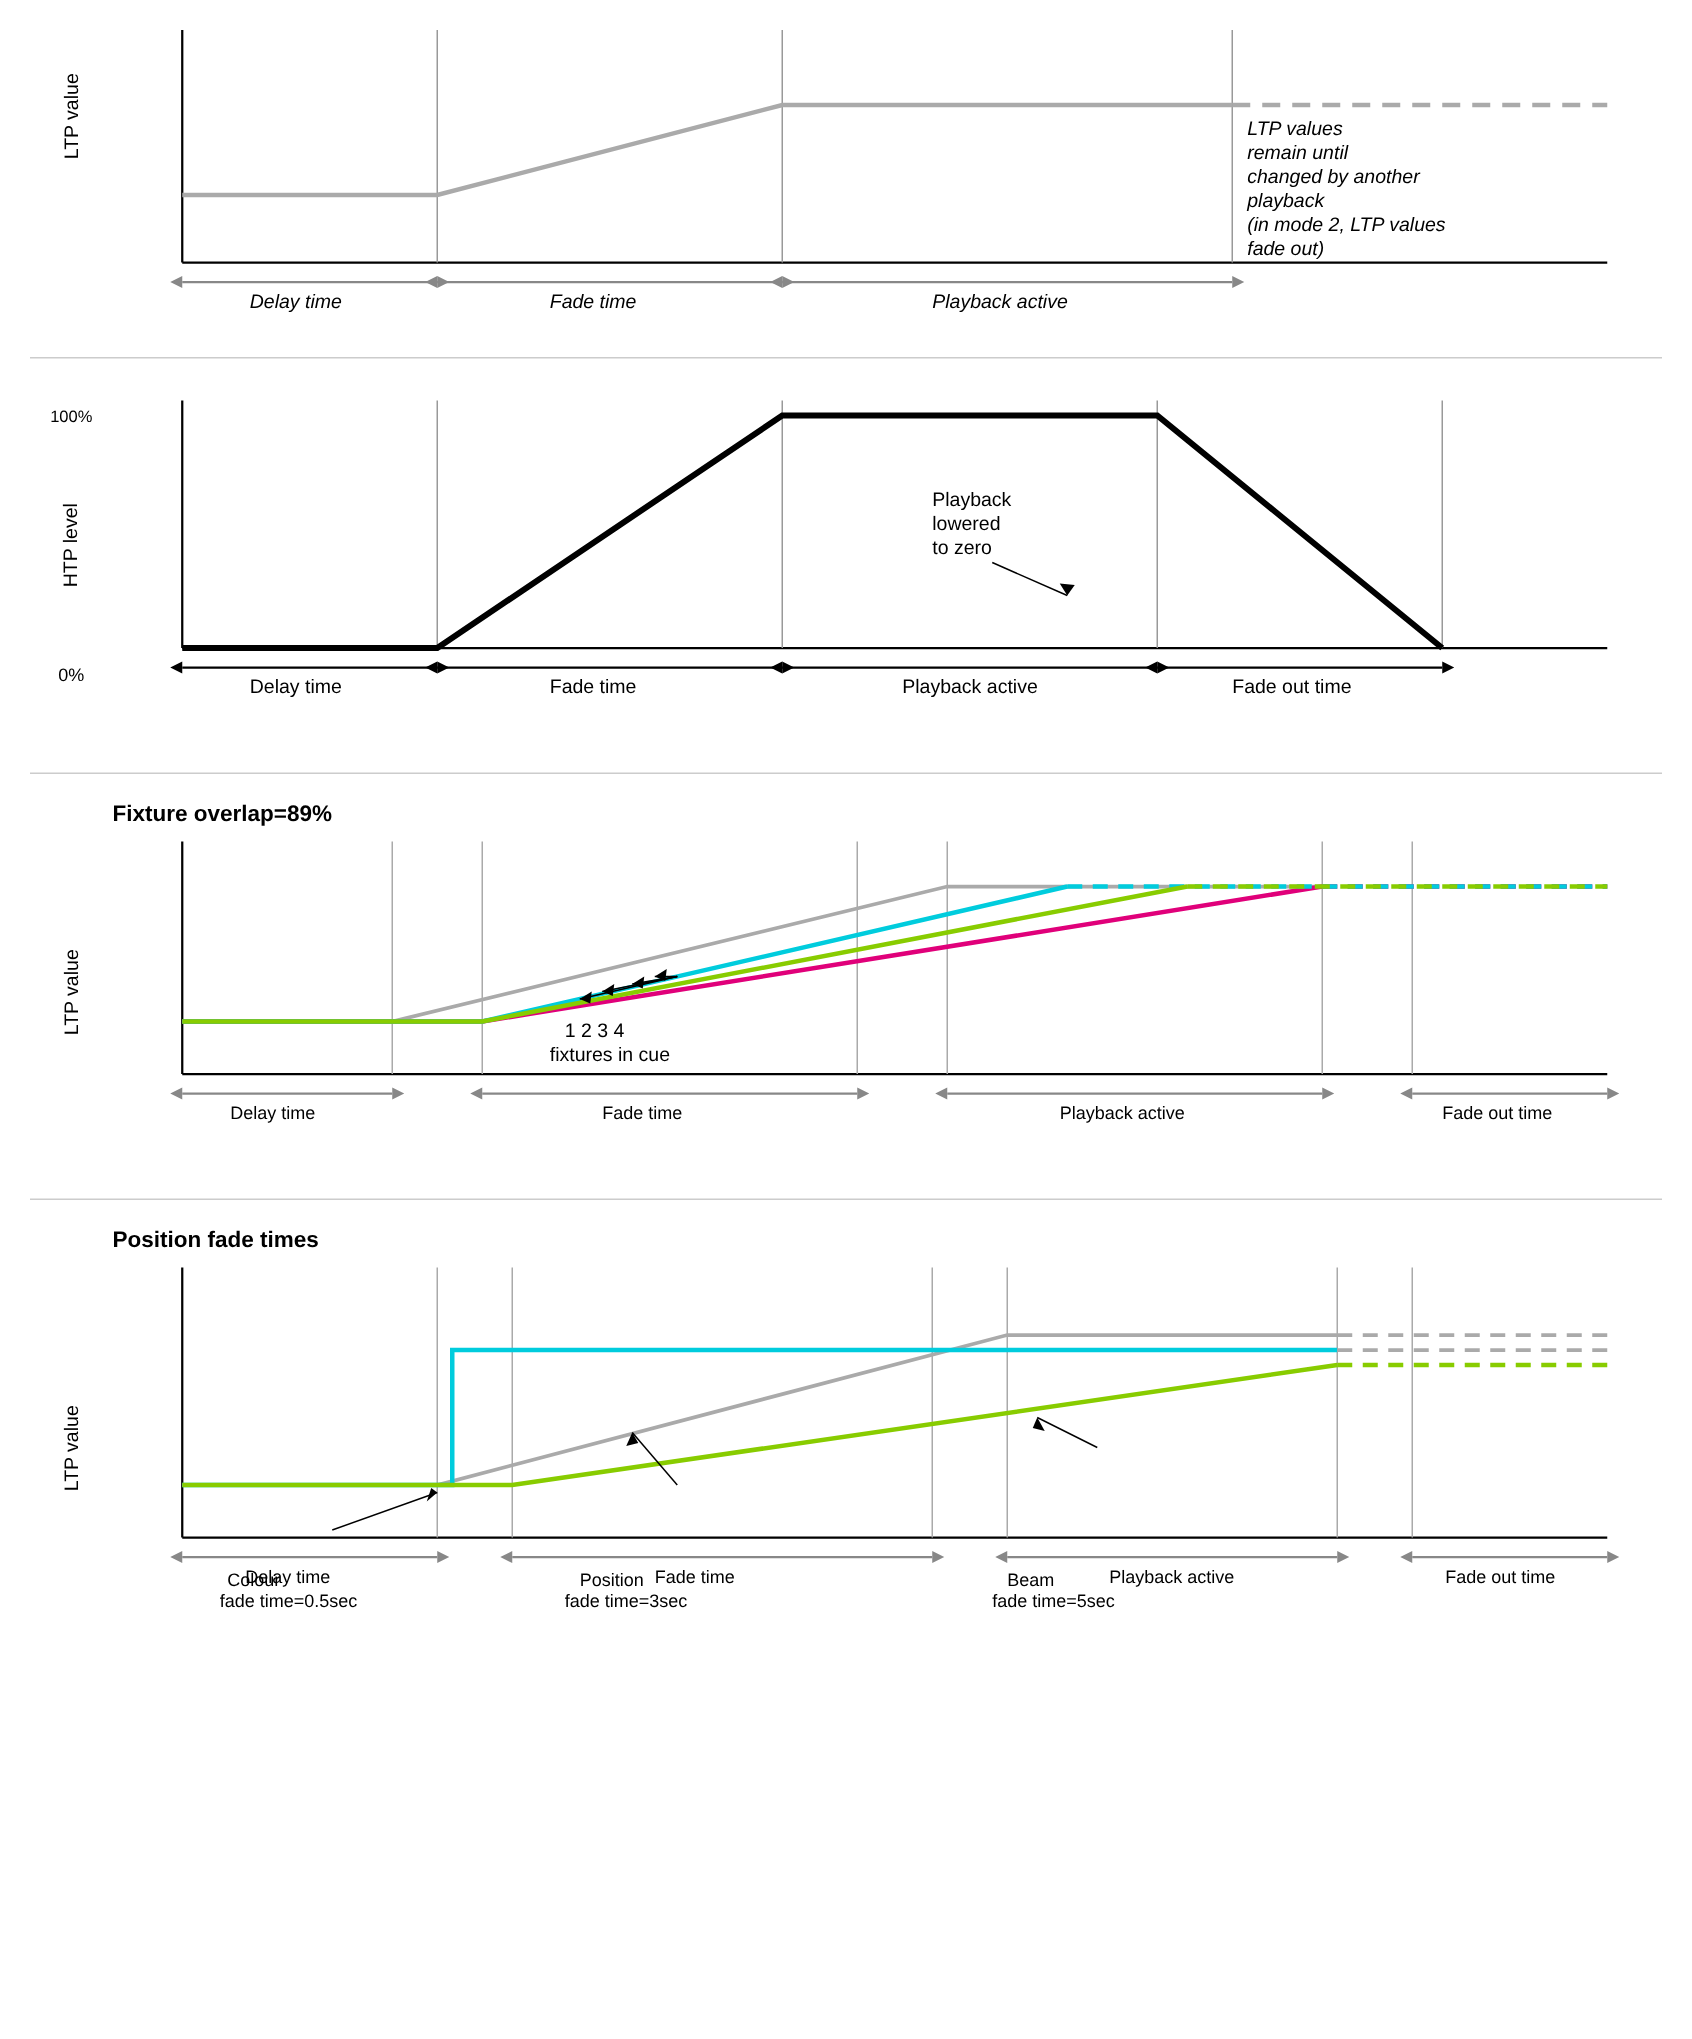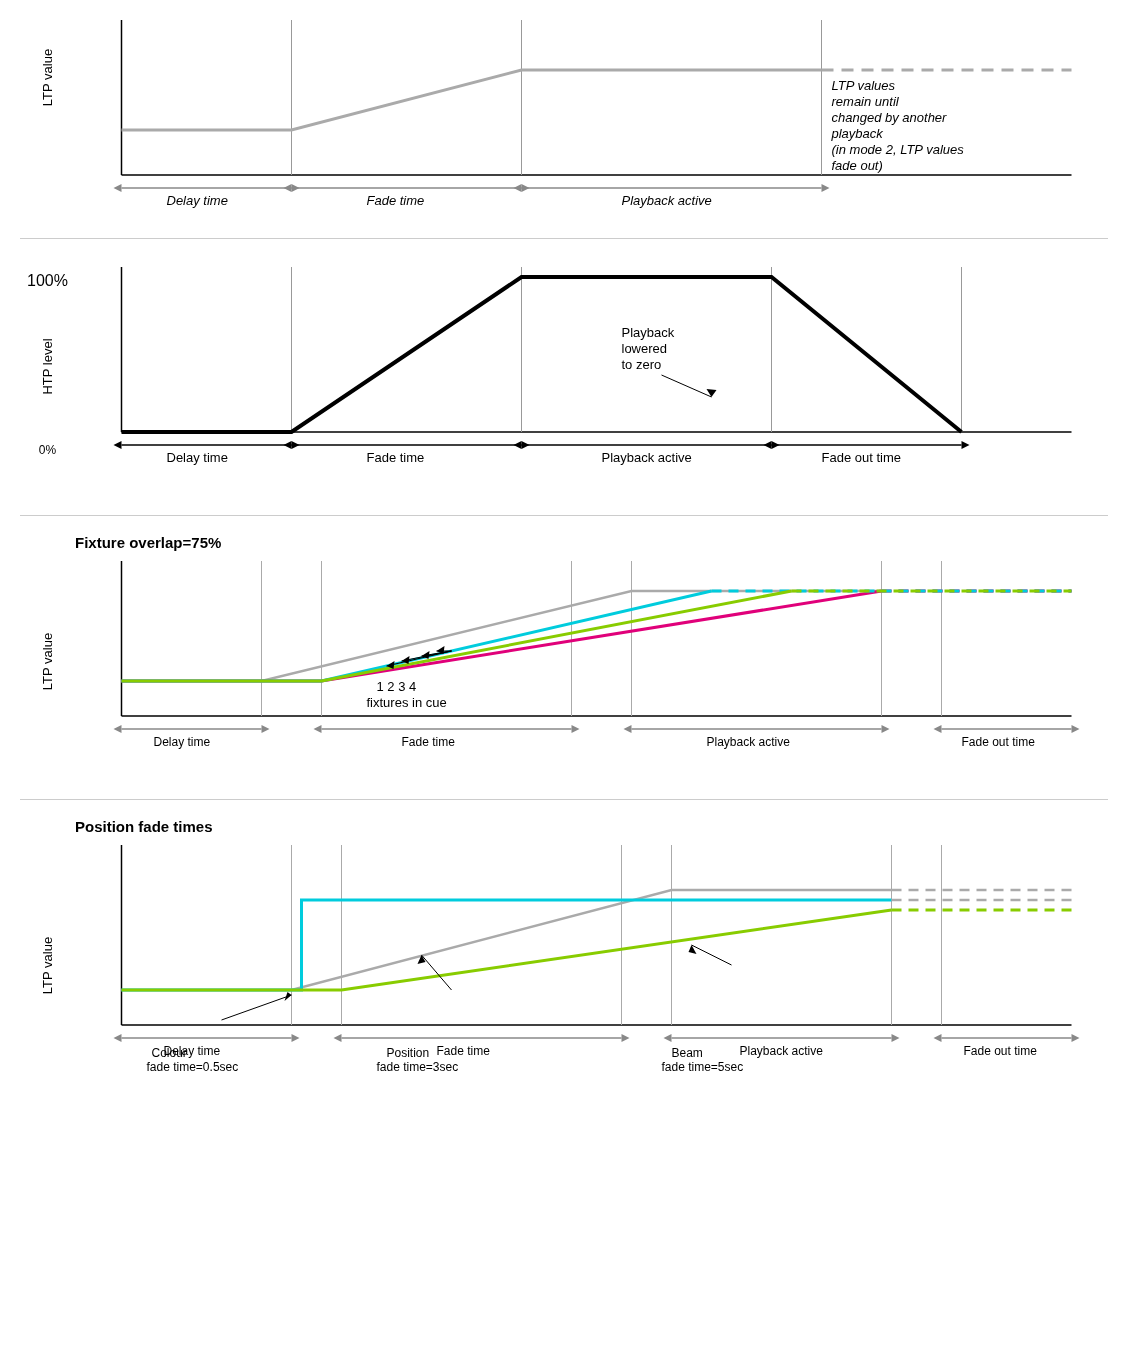--- a/index.html
+++ b/index.html
@@ -86,21 +86,21 @@
         </svg>
       </div>
     </div>
   </div>
 
   <hr class="divider">
 
   <div class="chart-section">
     <div style="display:flex; align-items:flex-start;">
       <div style="width:55px; display:flex; flex-direction:column; align-items:center; justify-content:center; height:230px;">
-        <span style="font-size:16px; margin-bottom:auto; margin-top:15px;">100%</span>
+        <span style="font-size:11px; margin-bottom:auto; margin-top:15px;">100%</span>
         <span style="transform:rotate(-90deg); white-space:nowrap; font-size:13px;">HTP level</span>
         <span style="font-size:12px; margin-top:auto; margin-bottom:30px;">0%</span>
       </div>
       <div style="flex:1; position:relative;">
         <svg width="100%" height="230" viewBox="0 0 1000 230">
 
           <line x1="30" y1="10" x2="30" y2="175" stroke="black" stroke-width="1.5"></line>
           <line x1="30" y1="175" x2="980" y2="175" stroke="black" stroke-width="1.5"></line>
 
           <line x1="200" y1="10" x2="200" y2="175" stroke="#999" stroke-width="1"></line>
@@ -138,21 +138,21 @@
           <text x="730" y="205" font-size="13" fill="#000">Fade out time</text>
         </svg>
       </div>
     </div>
   </div>
 
   <hr class="divider">
 
   <div class="chart-section">
     <div style="margin-left:55px;">
-      <span class="chart-title" style="margin-left:0;">Fixture overlap=75%</span>
+      <span class="chart-title" style="margin-left:0;">Fixture overlap=89%</span>
     </div>
     <div style="display:flex; align-items:flex-start;">
       <div style="width:55px; display:flex; align-items:center; justify-content:center; height:220px;">
         <span style="transform:rotate(-90deg); white-space:nowrap; font-size:13px;">LTP value</span>
       </div>
       <div style="flex:1; position:relative;">
         <svg width="100%" height="220" viewBox="0 0 1000 220">
 
           <line x1="30" y1="10" x2="30" y2="165" stroke="black" stroke-width="1.5"></line>
           <line x1="30" y1="165" x2="980" y2="165" stroke="black" stroke-width="1.5"></line>

